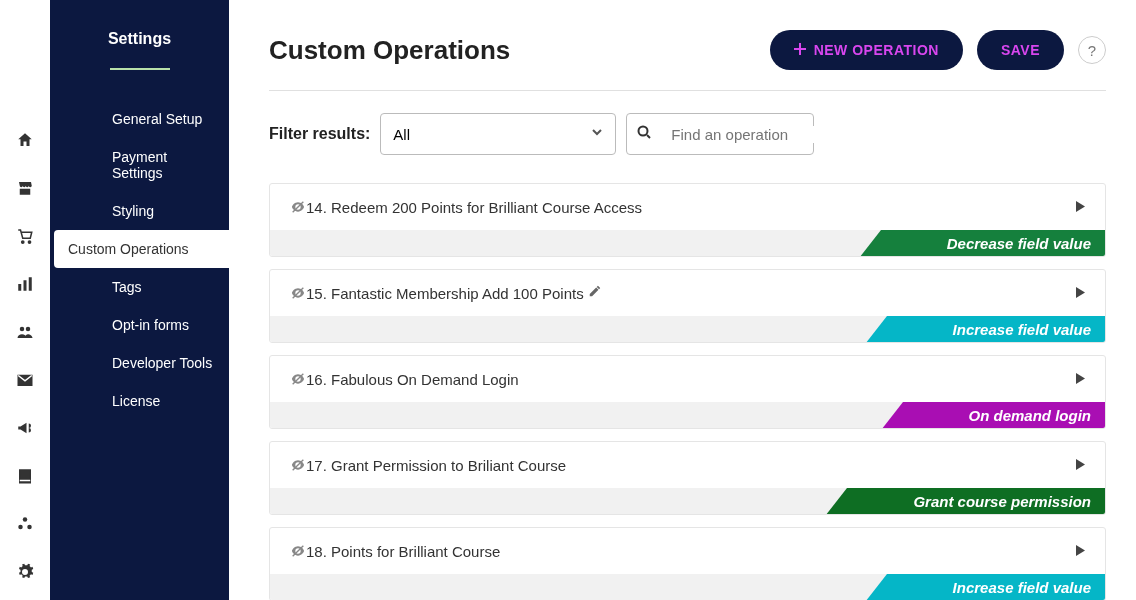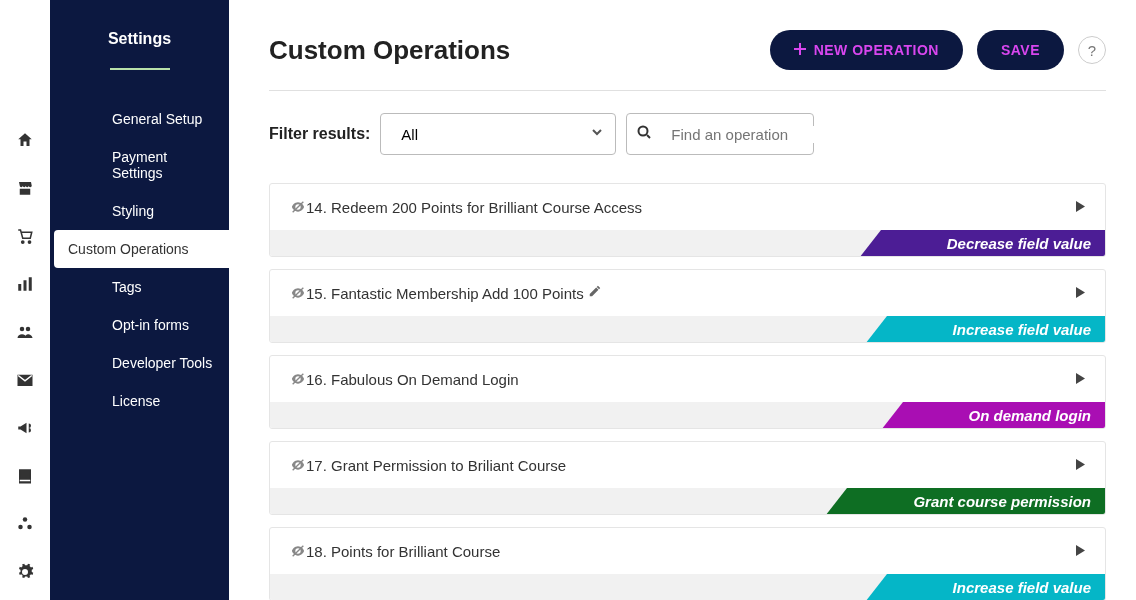--- a/index.html
+++ b/index.html
@@ -129,21 +129,21 @@
       color: #222;
     }
     .select-wrap {
       position: relative;
     }
     .filter-select {
       width: 236px;
       height: 42px;
       border: 1px solid #bbb;
       border-radius: 4px;
-      padding: 0 20px;
+      padding: 0 12px;
       font-size: 15px;
       appearance: none;
       background: #fff;
       cursor: pointer;
     }
     .select-chevron {
       position: absolute;
       right: 12px;
       top: 50%;
       transform: translateY(-50%);
@@ -379,21 +379,21 @@
               </svg>
             </span>
             <span class="op-title">14. Redeem 200 Points for Brilliant Course Access</span>
           </div>
           <span class="op-caret"><svg width="9" height="11" viewBox="0 0 9 11" fill="currentColor">
               <path d="M0 0l9 5.5L0 11z"></path>
             </svg></span>
         </div>
         <div class="op-footer">
           <div class="badge-wrap">
-            <div class="badge" style="background: #4c1d95;">Decrease field value</div>
+            <div class="badge" style="background: #15803d;">Decrease field value</div>
           </div>
         </div>
       </div>
       <div class="op-card">
         <div class="op-header">
           <div class="op-left">
             <span class="op-eye">
               <svg width="16" height="16" viewBox="0 0 24 24" fill="currentColor">
                 <path d="M12 5c-5 0-9 5-9 7s4 7 9 7 9-5 9-7-4-7-9-7zm0 11a4 4 0 110-8 4 4 0 010 8z"></path>
                 <line x1="4" y1="20" x2="20" y2="4" stroke="currentColor" stroke-width="2"></line>

